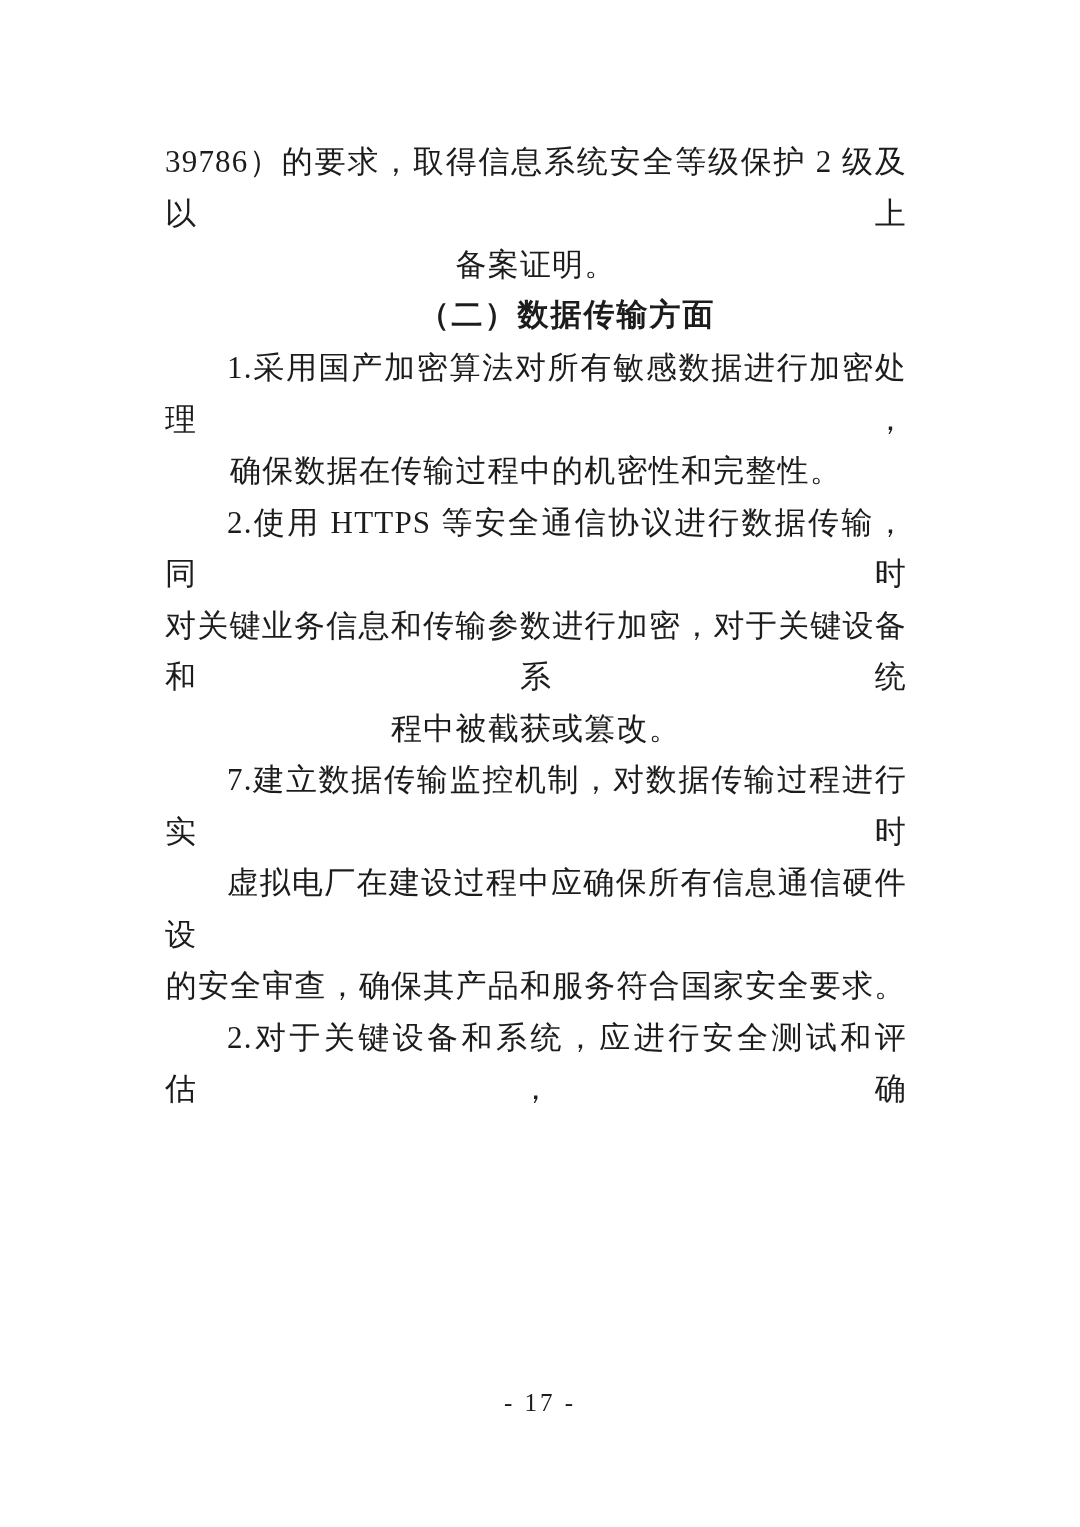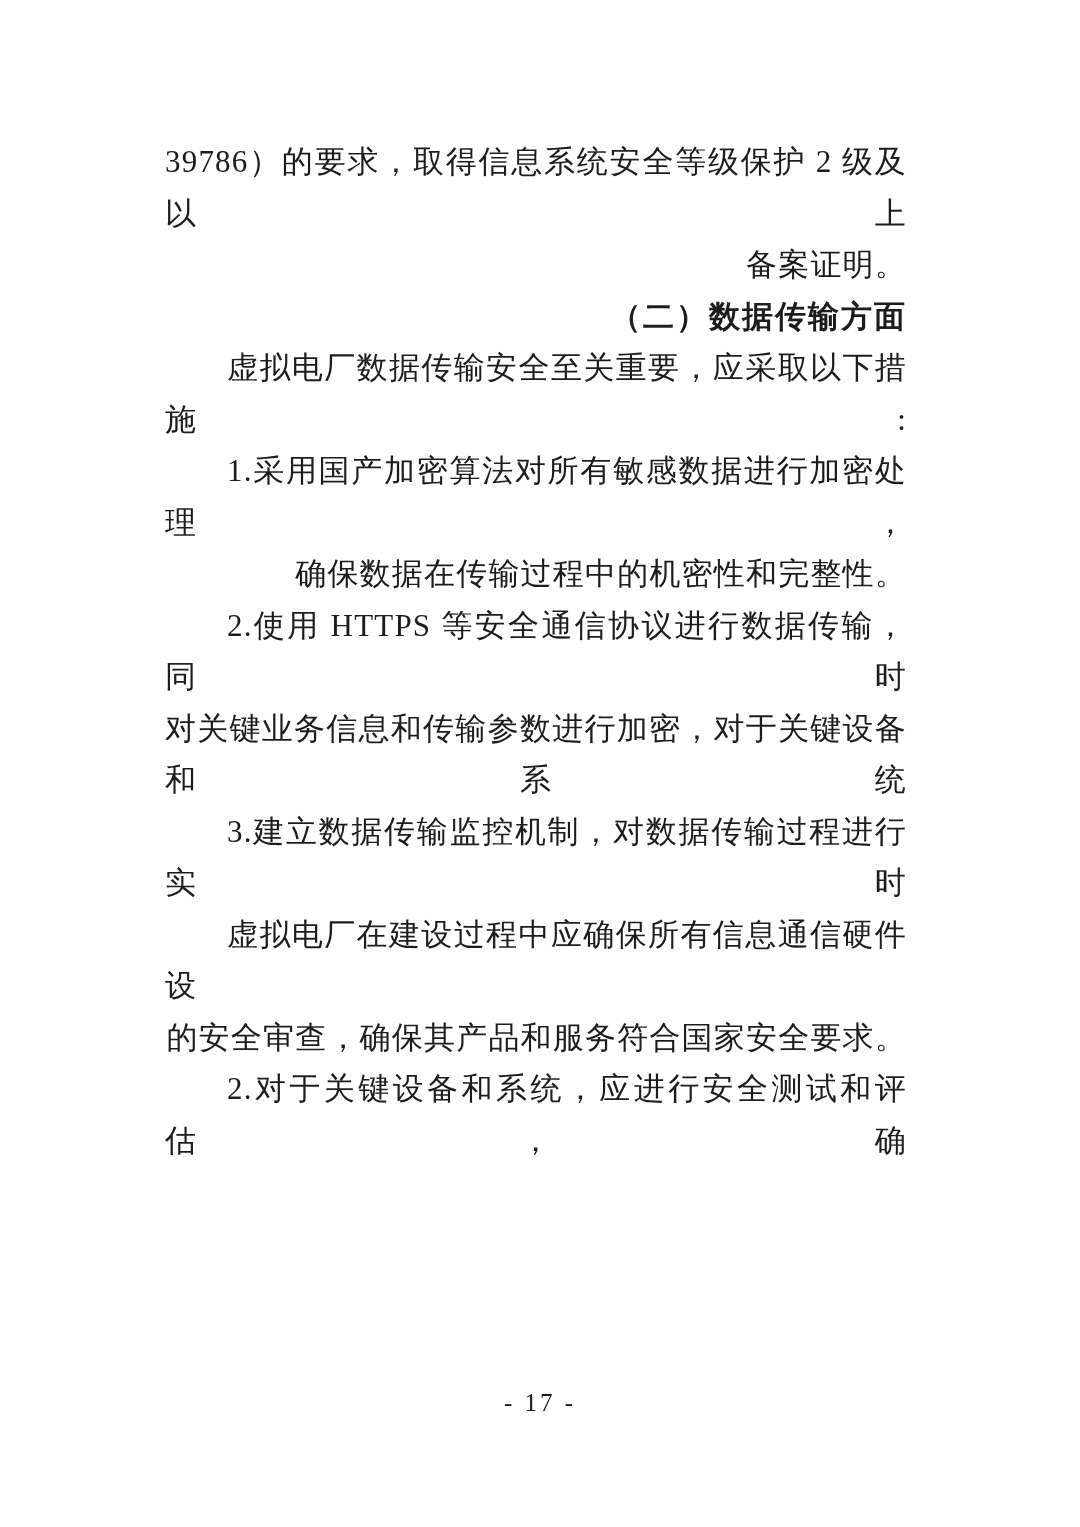--- a/index.html
+++ b/index.html
@@ -20,33 +20,34 @@
     left: 165px;
     top: 136px;
     width: 742px;
   }
   .line {
     font-family: "Liberation Serif", "DejaVu Serif", serif;
     font-size: 31px;
     line-height: 51.5px;
     letter-spacing: 1.2px;
     color: #1c1c1c;
-    text-align: right;
+    text-align: center;
   }
   .line.justify {
     text-align: justify;
     text-align-last: justify;
     text-justify: inter-character;
   }
   .line.indent {
     text-indent: 2em;
   }
   .line.section-heading {
     font-weight: bold;
     letter-spacing: 2px;
+    font-family: Liberation Mono, monospace;
   }
   .footer {
     position: absolute;
     left: 0;
     top: 1389px;
     width: 1080px;
     text-align: center;
     font-family: "Liberation Serif", "DejaVu Serif", serif;
     font-size: 25px;
     letter-spacing: 3px;
@@ -54,24 +55,24 @@
   }
 </style>
 </head>
 <body>
 
 <div class="page">
   <div class="content">
       <div class="line body justify">39786）的要求，取得信息系统安全等级保护 2 级及以上</div>
       <div class="line body">备案证明。</div>
       <div class="line section-heading indent">（二）数据传输方面</div>
-      <div class="line body indent justify">虚拟电厂数据传输安全至关重要，应采取以下措施:</div>
       <div class="line body indent justify">1.采用国产加密算法对所有敏感数据进行加密处理，</div>
       <div class="line body">确保数据在传输过程中的机密性和完整性。</div>
       <div class="line body indent justify">2.使用 HTTPS 等安全通信协议进行数据传输，同时</div>
       <div class="line body justify">对关键业务信息和传输参数进行加密，对于关键设备和系统</div>
-      <div class="line body indent justify">3.建立数据传输监控机制，对数据传输过程进行实时</div>
+      <div class="line body">程中被截获或篡改。</div>
+      <div class="line body indent justify">7.建立数据传输监控机制，对数据传输过程进行实时</div>
       <div class="line body indent justify">虚拟电厂在建设过程中应确保所有信息通信硬件设</div>
       <div class="line body">的安全审查，确保其产品和服务符合国家安全要求。</div>
       <div class="line body indent justify">2.对于关键设备和系统，应进行安全测试和评估，确</div>
     </div>
   <div class="footer">- 17 -</div>
 </div>
 
 </body></html>

